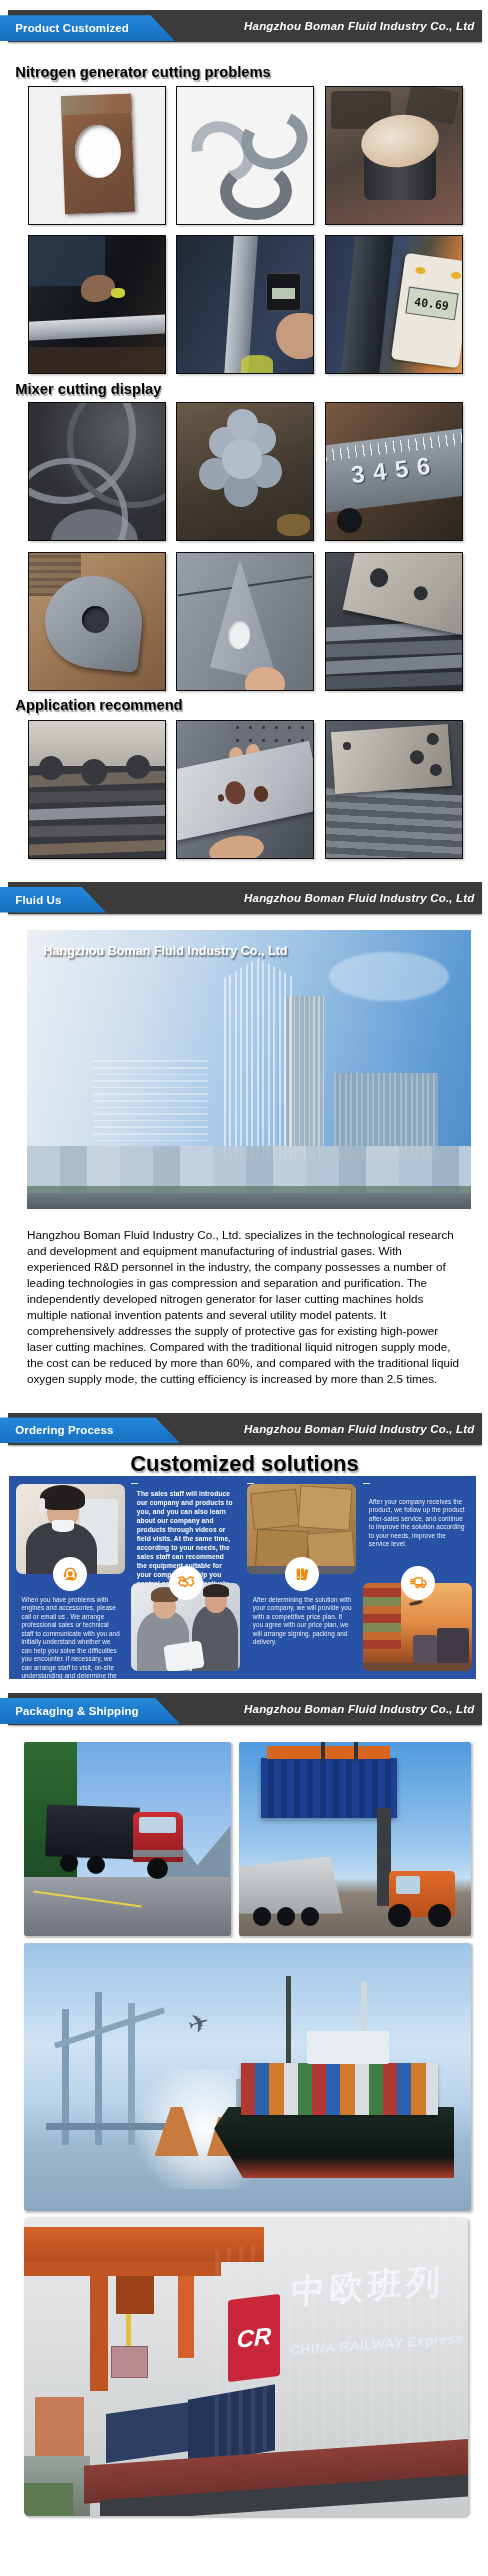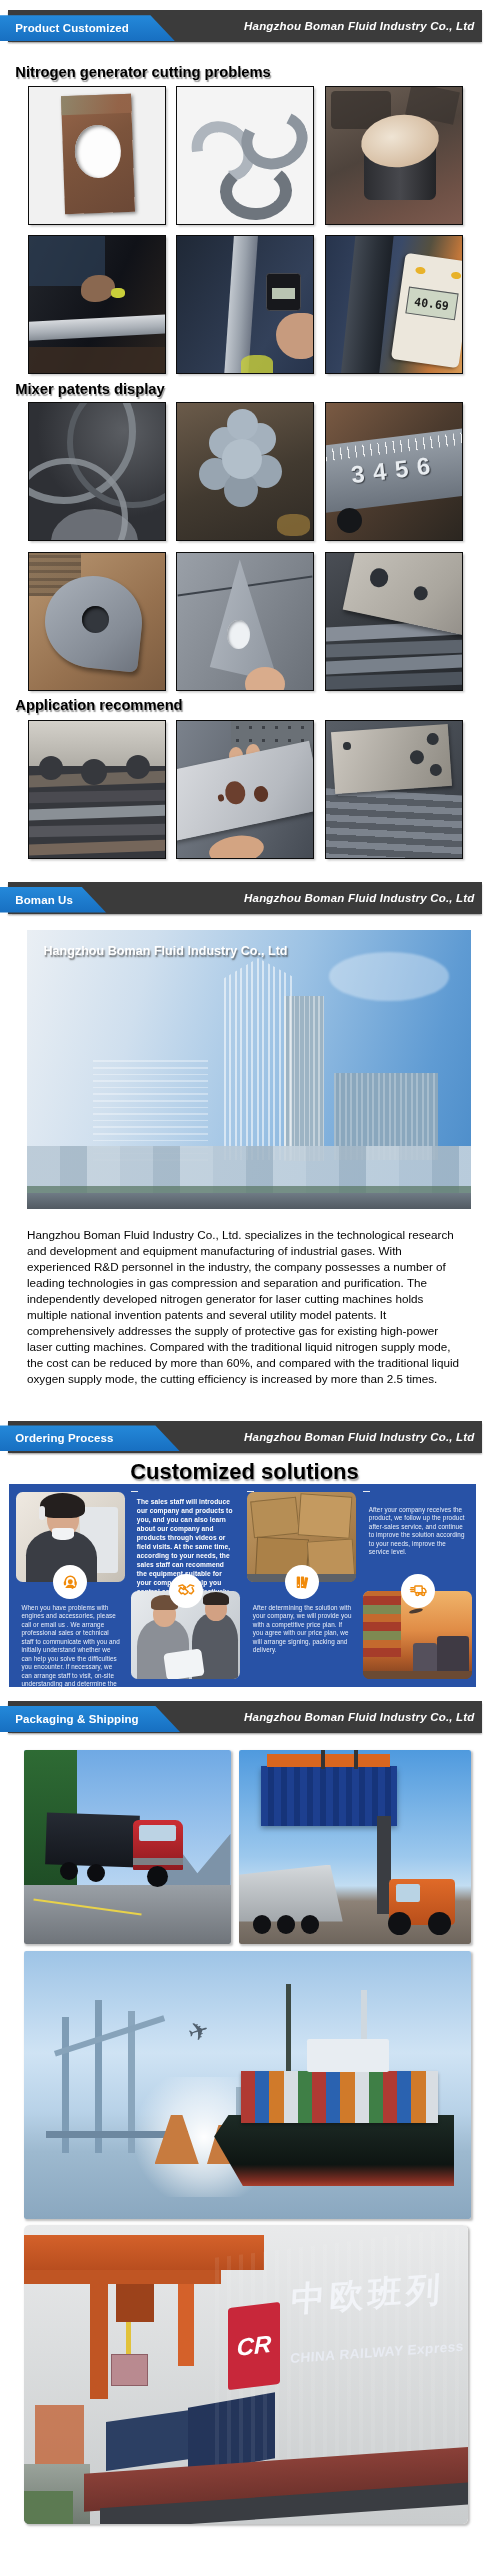--- a/index.html
+++ b/index.html
@@ -121,21 +121,21 @@
       <div class="abs" style="left:7.6px;top:33px;width:48px;height:25px;background:#cdd6c4;border:1.6px solid #55575a;
            display:flex;align-items:center;justify-content:center">
         <span class="mono" style="font-size:11.5px;color:#1c1c1c;font-weight:bold">40.69</span>
       </div>
       <div class="abs" style="left:12px;top:12px;width:9.8px;height:6.6px;background:#e8b22a;border-radius:50%"></div>
       <div class="abs" style="right:9.8px;top:12px;width:9.8px;height:6.6px;background:#e8b22a;border-radius:50%"></div>
     </div>
   </div>
 </div>
 
-<h2 class="sec-title" style="margin-top:6.6px">Mixer patents display</h2>
+<h2 class="sec-title" style="margin-top:6.6px">Mixer cutting display</h2>
 
 <div class="grid3" style="margin-top:4.4px">
 
   <div class="ph" style="background:radial-gradient(circle at 70% 20%,#5b5e63,#2e3035 60%)" title="nested ring cut parts">
     <div class="abs" style="left:-38px;top:-44px;width:131px;height:131px;border:7.6px solid #7b8187;border-radius:50%"></div>
     <div class="abs" style="left:38px;top:-27px;width:120px;height:120px;border:6.6px solid #565b61;border-radius:50%"></div>
     <div class="abs" style="left:-22px;top:55px;width:109px;height:109px;border:6.6px solid #8b9197;border-radius:50%;opacity:.85"></div>
     <div class="abs" style="left:22px;bottom:-35px;width:87px;height:66px;background:#9ca2a9;border-radius:50%;opacity:.55"></div>
   </div>
 
@@ -234,21 +234,21 @@
       <div class="abs" style="right:9.8px;top:7.6px;width:12px;height:12px;background:#2f3338;border-radius:50%"></div>
       <div class="abs" style="right:26px;top:24px;width:14px;height:14px;background:#2f3338;border-radius:50%"></div>
       <div class="abs" style="right:8.7px;top:39px;width:12px;height:12px;background:#2f3338;border-radius:50%"></div>
       <div class="abs" style="left:11px;top:11px;width:7.6px;height:7.6px;background:#2f3338;border-radius:50%"></div>
     </div>
   </div>
 </div>
 
 <div class="bar" style="margin-top:23px">
   <div class="pennant pen-au">
-    <span>Boman Us</span>
+    <span>Fluid Us</span>
   </div>
   <div class="bar-co">Hangzhou Boman Fluid Industry Co., Ltd</div>
 </div>
 
 <div class="building" style="margin-top:16.4px">
   <div class="abs" style="right:22px;top:22px;width:120px;height:49px;background:#ffffff;opacity:.35;border-radius:50%;filter:blur(1.1px)"></div>
   <div class="abs" style="left:66px;top:129px;width:115px;height:102px;background:linear-gradient(180deg,#c3d2dd,#9fb2c0);
        background-image:repeating-linear-gradient(0deg,rgba(255,255,255,.35) 0 1.6px,transparent 1.6px 6.6px)"></div>
   <div class="abs" style="right:33px;top:143px;width:104px;height:87px;background:#8aa7bd;
        background-image:repeating-linear-gradient(90deg,rgba(255,255,255,.25) 0 1.6px,transparent 1.6px 5.5px)"></div>
@@ -260,21 +260,21 @@
        background-image:repeating-linear-gradient(90deg,rgba(255,255,255,.55) 0 1.6px,transparent 1.6px 5.5px)"></div>
   <div class="abs" style="left:0;bottom:16.4px;width:100%;height:47px;opacity:.9;
        background:repeating-linear-gradient(90deg,#b9c9d6 0 33px,#a5b8c7 33px 60px,#c4d2dd 60px 93px)"></div>
   <div class="abs" style="left:0;bottom:14px;width:100%;height:8.7px;background:#5c7a68;opacity:.75"></div>
   <div class="abs" style="left:0;bottom:0;width:100%;height:16.4px;background:linear-gradient(180deg,#6f7b85,#525a62)"></div>
   <div class="building-caption">Hangzhou Boman Fluid Industry Co., Ltd</div>
 </div>
 
 <p class="about-text">Hangzhou Boman Fluid Industry Co., Ltd. specializes in the technological research and development and equipment manufacturing of industrial gases. With experienced R&amp;D personnel in the industry, the company possesses a number of leading technologies in gas compression and separation and purification. The independently developed nitrogen generator for laser cutting machines holds multiple national invention patents and several utility model patents. It comprehensively addresses the supply of protective gas for existing high-power laser cutting machines. Compared with the traditional liquid nitrogen supply mode, the cost can be reduced by more than 60%, and compared with the traditional liquid oxygen supply mode, the cutting efficiency is increased by more than 2.5 times.</p>
 
-<div class="bar" style="margin-top:34px">
+<div class="bar" style="margin-top:26px">
   <div class="pennant pen-op">
     <span>Ordering Process</span>
   </div>
   <div class="bar-co">Hangzhou Boman Fluid Industry Co., Ltd</div>
 </div>
 
 <h2 class="big-title">Customized solutions</h2>
 
 <div class="banner">
   <div class="gapstrip" style="left:122px"></div>

